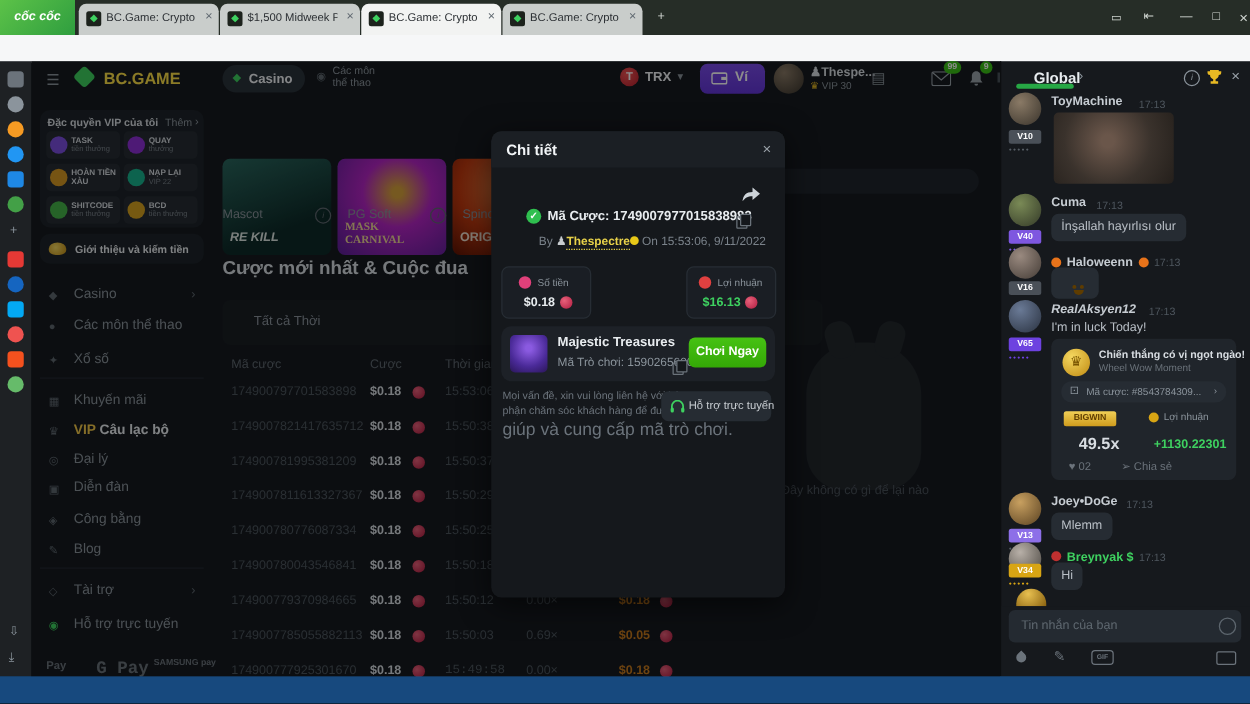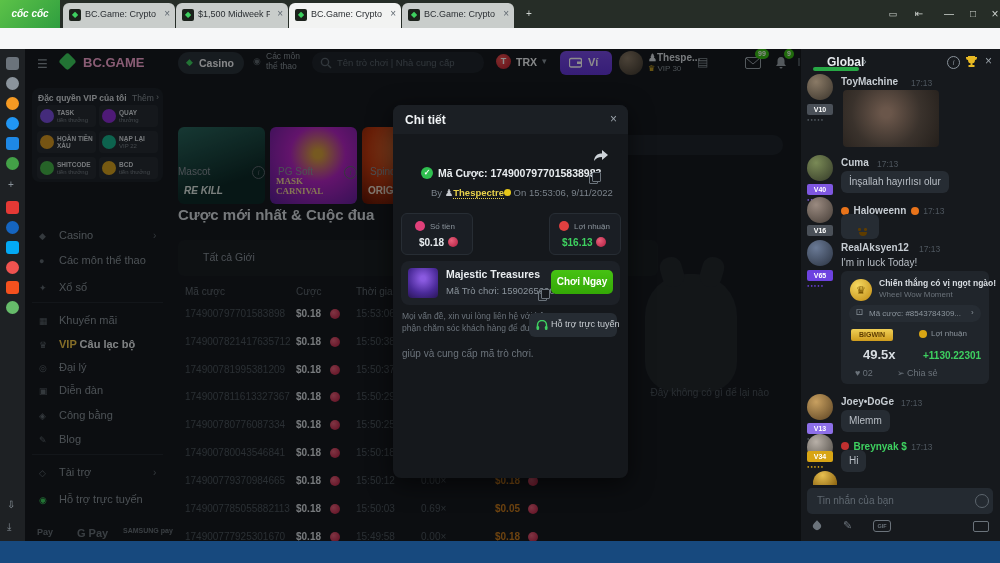--- a/index.html
+++ b/index.html
@@ -160,21 +160,21 @@
     <span class="a dkic" style="top:232px;background:#f4511e;"></span>
     <span class="a dkic" style="top:252px;background:#66bb6a;border-radius:50%;"></span>
     <span class="a" style="left:7px;top:450px;color:#8b949c;font-size:10px;">⇩</span>
     <span class="a" style="left:7px;top:472px;color:#8b949c;font-size:10px;">⤓</span>
   </div>
 
   <div class="a page">
 
     <span class="a" style="left:12px;top:8px;color:#8b949c;font-size:12px;">☰</span>
     <span class="a" style="left:36px;top:6px;width:13px;height:13px;background:#3ed160;border-radius:3px;transform:rotate(45deg);"></span>
-    <span class="a tx" style="left:58px;top:6px;color:#f9a8d4;font-size:13px;font-weight:bold;">BC.GAME</span>
+    <span class="a tx" style="left:58px;top:6px;color:#fde047;font-size:13px;font-weight:bold;">BC.GAME</span>
 
     <div class="a box" style="left:7px;top:39px;width:131px;height:94px;">
       <span class="a tx" style="left:6px;top:5px;color:#d8dde2;font-size:8.5px;font-weight:bold;">Đặc quyền VIP của tôi</span>
       <span class="a tx" style="left:100px;top:5px;color:#8b949c;font-size:8.5px;">Thêm</span>
       <span class="a" style="left:124px;top:4px;color:#8b949c;font-size:9px;">›</span>
       <div class="a tile" style="left:5px;top:17px;width:59px;height:22px;">
         <span class="a tico" style="left:3px;top:4px;background:#7c4fe0;"></span>
         <span class="a tname tx" style="left:20px;top:4px;">TASK</span>
         <span class="a tsub tx" style="left:20px;top:12px;">tiền thưởng</span>
       </div>
@@ -197,20 +197,24 @@
         <span class="a tname tx" style="left:20px;top:4px;">SHITCODE</span>
         <span class="a tsub tx" style="left:20px;top:12px;">tiền thưởng</span>
       </div>
       <div class="a tile" style="left:67px;top:69px;width:59px;height:22px;">
         <span class="a tico" style="left:3px;top:4px;background:#d8a31f;"></span>
         <span class="a tname tx" style="left:20px;top:4px;">BCD</span>
         <span class="a tsub tx" style="left:20px;top:12px;">tiền thưởng</span>
       </div>
     </div>
 
+    <div class="a box" style="left:7px;top:138px;width:131px;height:24px;">
+      <span class="a" style="left:7px;top:7px;width:14px;height:10px;background:radial-gradient(circle at 40% 40%,#f5d860,#c08a12);border-radius:50% 50% 40% 40%;"></span>
+      <span class="a tx" style="left:28px;top:7px;color:#e8ecef;font-size:8.5px;font-weight:bold;">Giới thiệu và kiếm tiền</span>
+    </div>
 
     <div>
       <span class="a sbic" style="left:14px;top:182px;">◆</span>
       <span class="a sbtx tx" style="left:34px;top:180px;">Casino</span>
       <span class="a sbic" style="left:128px;top:181px;font-size:10px;">›</span>
       <span class="a sbic" style="left:14px;top:207px;">●</span>
       <span class="a sbtx tx" style="left:34px;top:205px;">Các môn thể thao</span>
       <span class="a sbic" style="left:14px;top:234px;">✦</span>
       <span class="a sbtx tx" style="left:34px;top:232px;">Xổ số</span>
       <div class="a" style="left:7px;top:253px;width:131px;height:1px;background:#232930;"></div>
@@ -226,38 +230,31 @@
       <span class="a sbtx tx" style="left:34px;top:360px;">Công bằng</span>
       <span class="a sbic" style="left:14px;top:386px;">✎</span>
       <span class="a sbtx tx" style="left:34px;top:384px;">Blog</span>
       <div class="a" style="left:7px;top:405px;width:131px;height:1px;background:#232930;"></div>
       <span class="a sbic" style="left:14px;top:419px;">◇</span>
       <span class="a sbtx tx" style="left:34px;top:417px;">Tài trợ</span>
       <span class="a sbic" style="left:128px;top:418px;font-size:10px;">›</span>
       <span class="a sbic" style="left:14px;top:446px;color:#3ed160;">◉</span>
       <span class="a sbtx tx" style="left:34px;top:444px;">Hỗ trợ trực tuyến</span>
       <span class="a tx" style="left:12px;top:478px;color:#6b737b;font-size:9px;font-weight:bold;">Pay</span>
-      <span class="a tx" style="left:52px;top:478px;color:#6b737b;font-size:11px;font-weight:bold;">G Pay</span>
+      <span class="a tx" style="left:52px;top:478px;color:#6b737b;font-size:14px;font-weight:bold;font-family:Liberation Mono, monospace;">G Pay</span>
       <span class="a tx" style="left:98px;top:478px;color:#6b737b;font-size:7px;font-weight:bold;">SAMSUNG pay</span>
     </div>
 
     <div class="a hdrpill" style="left:153px;top:3px;width:66px;height:22px;">
       <span class="a" style="left:8px;top:5px;color:#3ed160;font-size:9px;">◆</span>
       <span class="a tx" style="left:21px;top:5px;color:#f2f5f7;font-size:10.5px;font-weight:bold;">Casino</span>
     </div>
     <span class="a" style="left:228px;top:7px;color:#5f6870;font-size:9px;">◉</span>
     <span class="a tx" style="left:241px;top:2px;color:#8b949c;font-size:8.5px;">Các môn</span>
     <span class="a tx" style="left:241px;top:12px;color:#8b949c;font-size:8.5px;">thể thao</span>
-    <div class="a searchbox" style="left:287px;top:3px;width:172px;height:21px;">
-      <svg class="a" style="left:8px;top:5px;" width="12" height="12">
-          <circle cx="5" cy="5" r="3.6" fill="none" stroke="#5a646d" stroke-width="1.4"></circle>
-          <path d="M8 8 L11 11" stroke="#5a646d" stroke-width="1.4"></path>
-        </svg>
-      <span class="a tx" style="left:25px;top:5px;color:#5a646d;font-size:9.5px;">Tên trò chơi | Nhà cung cấp</span>
-    </div>
     <span class="a" style="left:471px;top:5px;width:15px;height:15px;border-radius:50%;background:radial-gradient(circle at 35% 35%,#f05252,#b81f2d);color:#fff;font-size:9px;line-height:15px;text-align:center;font-weight:bold;">T</span>
     <span class="a tx" style="left:491px;top:7px;color:#f2f5f7;font-size:10.5px;font-weight:bold;">TRX</span>
     <span class="a" style="left:517px;top:7px;color:#8b949c;font-size:9px;">▾</span>
     <div class="a" style="left:535px;top:2px;width:52px;height:24px;background:linear-gradient(#7a4be8,#6336d8);border-radius:6px;">
       <svg class="a" style="left:9px;top:6px;" width="13" height="11">
           <rect x="0.5" y="1.5" width="12" height="8.5" rx="1.5" fill="none" stroke="#fff" stroke-width="1.3"></rect>
           <rect x="8" y="4.5" width="4.5" height="2.5" fill="#fff"></rect>
         </svg>
       <span class="a tx" style="left:28px;top:5px;color:#fff;font-size:11px;font-weight:bold;">Ví</span>
     </div>
@@ -293,25 +290,25 @@
 
     <span class="a provtx tx" style="left:153px;top:117px;">Mascot</span>
     <span class="a infoc" style="left:227px;top:117px;">i</span>
     <span class="a provtx tx" style="left:253px;top:117px;">PG Soft</span>
     <span class="a infoc" style="left:319px;top:117px;">i</span>
     <span class="a provtx tx" style="left:345px;top:117px;">Spinor</span>
 
     <div class="a" style="left:620px;top:225px;width:92px;height:118px;background:#23282d;border-radius:42px 42px 30px 30px;"></div>
     <div class="a" style="left:636px;top:208px;width:22px;height:30px;background:#23282d;border-radius:10px;transform:rotate(-16deg);"></div>
     <div class="a" style="left:676px;top:208px;width:22px;height:30px;background:#23282d;border-radius:10px;transform:rotate(16deg);"></div>
-    <span class="a tx" style="left:574px;top:338px;width:170px;text-align:right;color:#4a525a;font-size:10px;">Đây không có gì để lại nào</span>
+    <span class="a tx" style="left:574px;top:338px;width:170px;text-align:center;color:#4a525a;font-size:10px;">Đây không có gì để lại nào</span>
 
     <span class="a tx" style="left:153px;top:157px;color:#d8dde2;font-size:15px;font-weight:bold;">Cược mới nhất &amp; Cuộc đua</span>
     <div class="a" style="left:153px;top:191px;width:480px;height:36px;background:#1a1f24;border-radius:6px;">
-      <span class="a tx" style="left:25px;top:11px;color:#8b949c;font-size:10.5px;">Tất cả Giới</span>
+      <span class="a tx" style="left:25px;top:11px;color:#8b949c;font-size:10.5px;">Tất cả Thời</span>
       <span class="a tx" style="left:217px;top:11px;color:#8b949c;font-size:10.5px;">Người</span>
     </div>
     <span class="a colhdr tx" style="left:160px;top:237px;">Mã cược</span>
     <span class="a colhdr tx" style="left:271px;top:237px;">Cược</span>
     <span class="a colhdr tx" style="left:331px;top:237px;">Thời gian</span>
 
     <div>
       <div class="a" style="left:153px;top:259px;">
           <span class="a rowid tx" style="left:7px;">174900797701583898</span>
           <span class="a rowbet tx" style="left:118px;">$0.18</span>
@@ -363,21 +360,21 @@
           <span class="coin a" style="left:152px;top:1px;"></span>
           <span class="a rowtime tx" style="left:178px;">15:50:03</span>
           <span class="a rowtime tx" style="left:243px;">0.69×</span>
           <span class="a rowpay tx" style="left:317px;">$0.05</span>
           <span class="coin a" style="left:350px;top:1px;"></span>
         </div>
       <div class="a" style="left:153px;top:482px;">
           <span class="a rowid tx" style="left:7px;">174900777925301670</span>
           <span class="a rowbet tx" style="left:118px;">$0.18</span>
           <span class="coin a" style="left:152px;top:1px;"></span>
-          <span class="a rowtime tx" style="left:178px;">15:49:58</span>
+          <span class="a rowtime tx" style="left:178px;font-family:Liberation Mono, monospace;">15:49:58</span>
           <span class="a rowtime tx" style="left:243px;">0.00×</span>
           <span class="a rowpay tx" style="left:317px;">$0.18</span>
           <span class="coin a" style="left:350px;top:1px;"></span>
         </div>
     </div>
   </div>
 
   <div class="a dim"></div>
 
   <div class="a modal">
@@ -406,21 +403,21 @@
     </div>
     <div class="a" style="left:8px;top:156px;width:219px;height:44px;background:#1d2127;border-radius:8px;">
       <span class="a" style="left:7px;top:7px;width:30px;height:30px;border-radius:4px;background:radial-gradient(circle at 50% 35%,#8a5ae0 10%,#4a2a98 60%,#2a1658);"></span>
       <span class="a tx" style="left:45px;top:7px;color:#e8ecef;font-size:10.5px;font-weight:bold;">Majestic Treasures</span>
       <span class="a tx" style="left:45px;top:24px;color:#8b949c;font-size:9.5px;">Mã Trò chơi: 15902656001...</span>
       <span class="cp a" style="left:137px;top:25px;"></span>
       <div class="a playbtn" style="left:150px;top:9px;width:62px;height:24px;line-height:24px;">Chơi Ngay</div>
     </div>
     <span class="a tx" style="left:9px;top:206px;color:#6b737b;font-size:8.5px;">Mọi vấn đề, xin vui lòng liên hệ với bộ</span>
     <span class="a tx" style="left:9px;top:218px;color:#6b737b;font-size:8.5px;">phận chăm sóc khách hàng để được trợ</span>
-    <span class="a tx" style="left:9px;top:230px;color:#6b737b;font-size:10px;margin-top:13px;">giúp và cung cấp mã trò chơi.</span>
+    <span class="a tx" style="left:9px;top:230px;color:#6b737b;font-size:14px;">giúp và cung cấp mã trò chơi.</span>
     <div class="a supbtn" style="left:136px;top:208px;width:88px;height:24px;">
       <svg class="a" style="left:7px;top:7px;" width="12" height="11">
           <path d="M1.5 7 L1.5 5 a4.5 4.5 0 0 1 9 0 L10.5 7" stroke="#3ed160" fill="none" stroke-width="1.4"></path>
           <rect x="0.5" y="6" width="2.6" height="4" rx="1.2" fill="#3ed160"></rect>
           <rect x="8.9" y="6" width="2.6" height="4" rx="1.2" fill="#3ed160"></rect>
         </svg>
       <span class="a tx" style="left:22px;top:6px;">Hỗ trợ trực tuyến</span>
     </div>
   </div>
 
@@ -447,21 +444,21 @@
     <span class="a vbadge" style="left:6px;top:135px;background:#7e57e0;">V40</span>
     <span class="a vdots tx" style="left:6px;top:148px;color:#7e57e0;">●●●●●</span>
     <span class="a bubble tx" style="left:40px;top:122px;">İnşallah hayırlısı olur</span>
 
     <span class="a avatar" style="left:6px;top:148px;background:radial-gradient(circle at 35% 30%,#9a8a80,#443c36);"></span>
     <span class="a" style="left:40px;top:151px;"><span class="pump"></span> <b class="uname">Haloweenn</b> <span class="pump"></span> <span class="utime">17:13</span></span>
     <span class="a vbadge" style="left:6px;top:176px;background:#4a5058;">V16</span>
     <div class="a bubble" style="left:40px;top:165px;width:22px;height:15px;"><span class="face a" style="left:6px;top:5px;"></span></div>
 
     <span class="a avatar" style="left:6px;top:191px;background:radial-gradient(circle at 35% 30%,#6a7a96,#2a3240);"></span>
-    <span class="a uname tx" style="left:40px;top:193px;">RealAksyen12</span>
+    <span class="a uname tx" style="left:40px;top:193px;font-style:italic;">RealAksyen12</span>
     <span class="a utime tx" style="left:118px;top:195px;">17:13</span>
     <span class="a vbadge" style="left:6px;top:221px;background:#6d42e0;">V65</span>
     <span class="a vdots tx" style="left:6px;top:234px;color:#6d42e0;">●●●●●</span>
     <span class="a tx" style="left:40px;top:208px;color:#b9bfc6;font-size:10px;">I'm in luck Today!</span>
     <div class="a" style="left:40px;top:222px;width:148px;height:113px;background:#20252b;border-radius:6px;">
       <span class="goldc a" style="left:9px;top:8px;"><span>♛</span></span>
       <span class="a tx" style="left:38px;top:7px;color:#d8dde2;font-size:8.5px;font-weight:bold;">Chiến thắng có vị ngọt ngào!</span>
       <span class="a tx" style="left:38px;top:19px;color:#6b737b;font-size:8px;">Wheel Wow Moment</span>
       <div class="a pill" style="left:8px;top:34px;width:132px;height:17px;">
         <span class="a" style="left:7px;top:3px;font-size:8px;color:#8b949c;">⚀</span>

